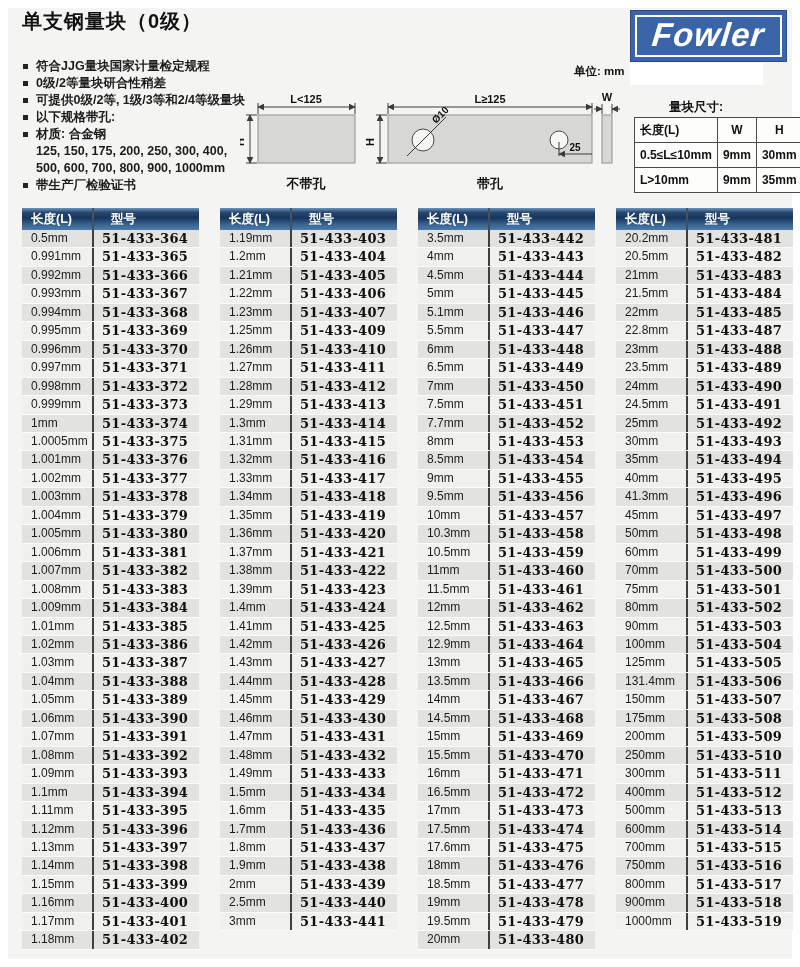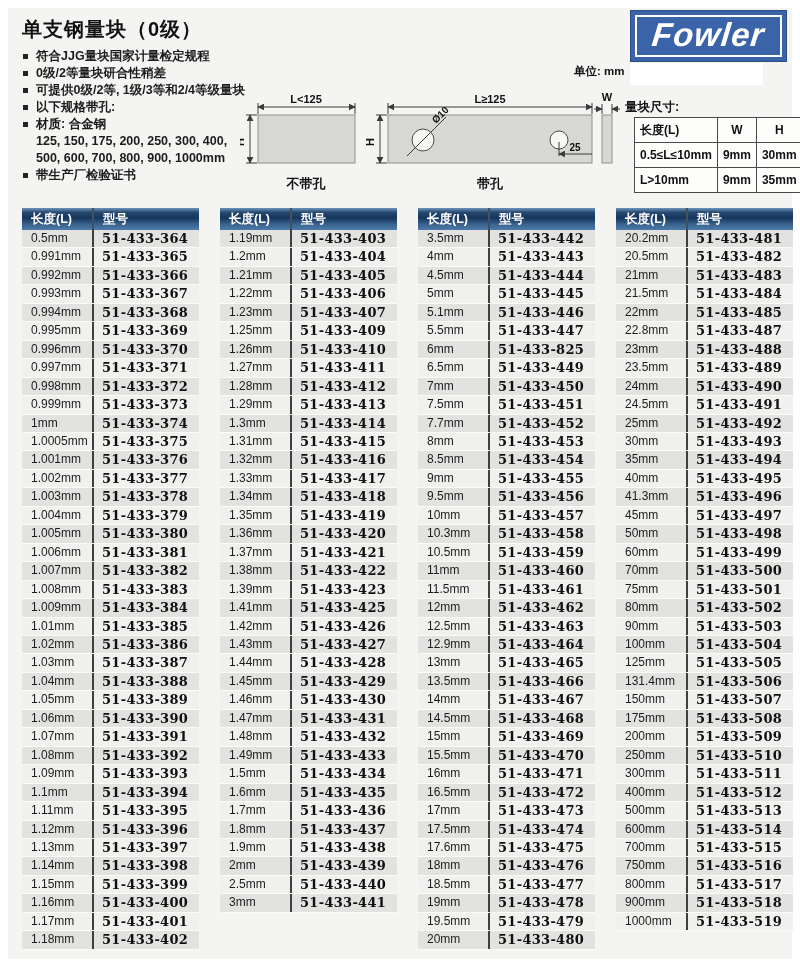--- a/index.html
+++ b/index.html
@@ -6,41 +6,41 @@
   body{
     width:800px;height:967px;position:relative;overflow:hidden;
     background:#ffffff;
     font-family:"Liberation Sans","DejaVu Sans",sans-serif;
     color:#1a1a1a;
   }
   .panel{position:absolute;inset:8px;background:#f4f4f2;}
 
   
   .title{
-    position:absolute;left:22px;top:16px;
+    position:absolute;left:22px;top:8px;
     font-size:20px;font-weight:bold;letter-spacing:1px;color:#111;
   }
   .logo{
     position:absolute;left:630px;top:10px;width:157px;height:52px;
     background:#3a63a8;border:1px solid #2a4c86;box-sizing:border-box;
     padding:4px;
   }
   .logo-frame{
     width:100%;height:100%;border:2px solid #ffffff;box-sizing:border-box;
     display:flex;align-items:center;justify-content:center;
   }
   .logo-text{
     color:#ffffff;font-size:33px;font-weight:bold;font-style:italic;
     transform:skewX(-6deg);letter-spacing:1px;line-height:1;padding-bottom:4px;
   }
   .logo-strip{position:absolute;left:630px;top:63px;width:133px;height:22px;background:#ffffff;}
 
   
   .bullets{
-    position:absolute;left:22px;top:48px;width:235px;
+    position:absolute;left:22px;top:58px;width:235px;
     list-style:none;margin:0;padding:0;
     font-size:12.5px;font-weight:600;line-height:17px;color:#1c1c1c;
   }
   .bullets li{position:relative;padding-left:14px;}
   .bullets li .sq{
     position:absolute;left:1px;top:6px;width:5px;height:5px;background:#222;
   }
   .bullets .subline{padding-left:14px;}
 
   
@@ -52,21 +52,21 @@
   .diagram text{font-family:"Liberation Sans","DejaVu Sans",sans-serif;fill:#111;}
   .diagram .dimtxt{font-size:11px;font-weight:bold;}
   .diagram .smalltxt{font-size:10px;font-weight:bold;}
   .diagram .cap{font-size:13px;font-weight:bold;}
   .diagram line{stroke:#3a3a3a;stroke-width:1;}
   .diagram rect.block{fill:#d7d7d4;stroke:#8f8f8f;stroke-width:1;}
   .diagram circle{fill:#f6f6f3;stroke:#4a4a4a;stroke-width:1;}
 
   
   .size-caption{
-    position:absolute;left:625px;top:99px;
+    position:absolute;left:669px;top:99px;
     font-size:12.5px;font-weight:bold;color:#111;
   }
   .size-table{
     position:absolute;left:634px;top:117px;
     border-collapse:collapse;background:#fdfdfc;
     font-size:12px;font-weight:bold;color:#111;
   }
   .size-table th,.size-table td{
     border:1px solid #4a4a4a;height:25px;padding:0 5px;box-sizing:border-box;
   }
@@ -76,21 +76,21 @@
 
   
   .cat-table{position:absolute;top:208px;width:177px;}
   .cat-t1{left:22px;}  .cat-t2{left:220px;}  .cat-t3{left:418px;}  .cat-t4{left:616px;}
   .cat-header{
     display:flex;height:22px;
     background:linear-gradient(180deg,#6d93bd 0%,#27496f 20%,#16355c 45%,#3a648f 75%,#4d7aa9 100%);
     color:#ffffff;font-size:12.5px;font-weight:bold;
   }
   .cat-header .h-len{width:70px;box-sizing:border-box;padding-left:9px;line-height:22px;}
-  .cat-header .h-model{flex:1;box-sizing:border-box;padding-left:9px;line-height:22px;border-left:2px solid #44505e;}
+  .cat-header .h-model{flex:1;box-sizing:border-box;padding-left:17px;line-height:22px;border-left:2px solid #44505e;}
   .cat-row{display:flex;height:18.46px;border-bottom:1px solid #fbfbfa;box-sizing:border-box;}
   .cat-row:nth-child(odd){background:#e2e2e0;}
   .cat-row:nth-child(even){background:#f0f0ee;}
   .cat-row .cell{box-sizing:border-box;overflow:hidden;white-space:nowrap;}
   .cat-row .len{
     width:70px;padding-left:9px;font-size:12px;color:#1c1c1c;line-height:17.5px;
   }
   .cat-row .model{
     flex:1;padding-left:8px;border-left:2px solid #3f3f3f;
     font-family:"DejaVu Serif","Liberation Serif",serif;
@@ -440,20 +440,24 @@
       </div>
       <div class="cat-row">
         <div class="cell len">1.38mm</div>
         <div class="cell model">51-433-422</div>
       </div>
       <div class="cat-row">
         <div class="cell len">1.39mm</div>
         <div class="cell model">51-433-423</div>
       </div>
       <div class="cat-row">
+        <div class="cell len">1.4mm</div>
+        <div class="cell model">51-433-424</div>
+      </div>
+      <div class="cat-row">
         <div class="cell len">1.41mm</div>
         <div class="cell model">51-433-425</div>
       </div>
       <div class="cat-row">
         <div class="cell len">1.42mm</div>
         <div class="cell model">51-433-426</div>
       </div>
       <div class="cat-row">
         <div class="cell len">1.43mm</div>
         <div class="cell model">51-433-427</div>
@@ -542,21 +546,21 @@
       <div class="cat-row">
         <div class="cell len">5.1mm</div>
         <div class="cell model">51-433-446</div>
       </div>
       <div class="cat-row">
         <div class="cell len">5.5mm</div>
         <div class="cell model">51-433-447</div>
       </div>
       <div class="cat-row">
         <div class="cell len">6mm</div>
-        <div class="cell model">51-433-825</div>
+        <div class="cell model">51-433-448</div>
       </div>
       <div class="cat-row">
         <div class="cell len">6.5mm</div>
         <div class="cell model">51-433-449</div>
       </div>
       <div class="cat-row">
         <div class="cell len">7mm</div>
         <div class="cell model">51-433-450</div>
       </div>
       <div class="cat-row">

